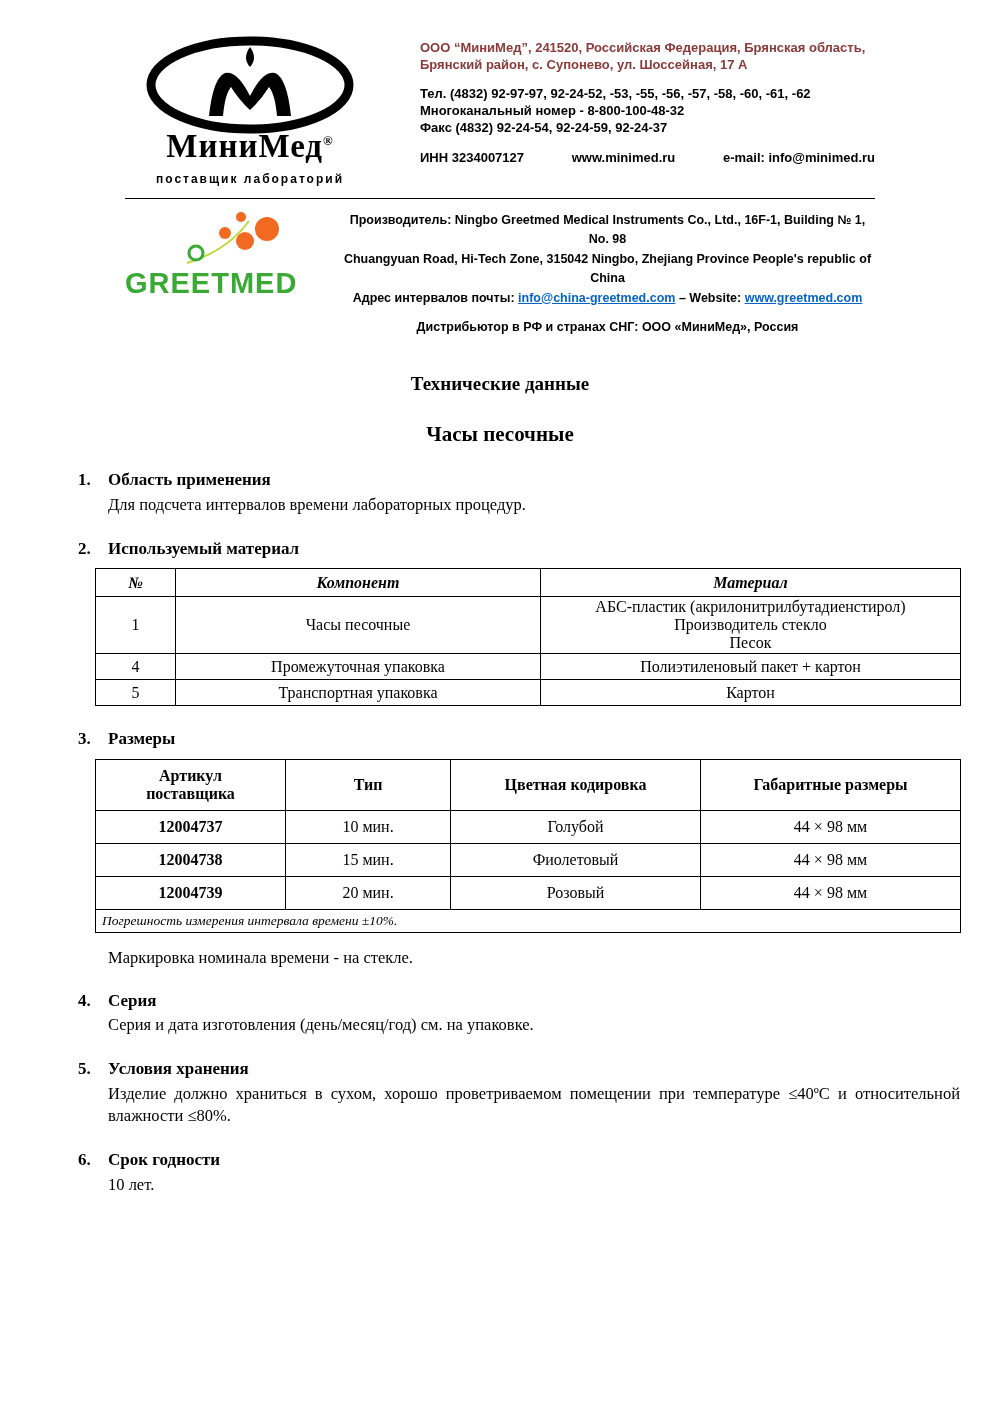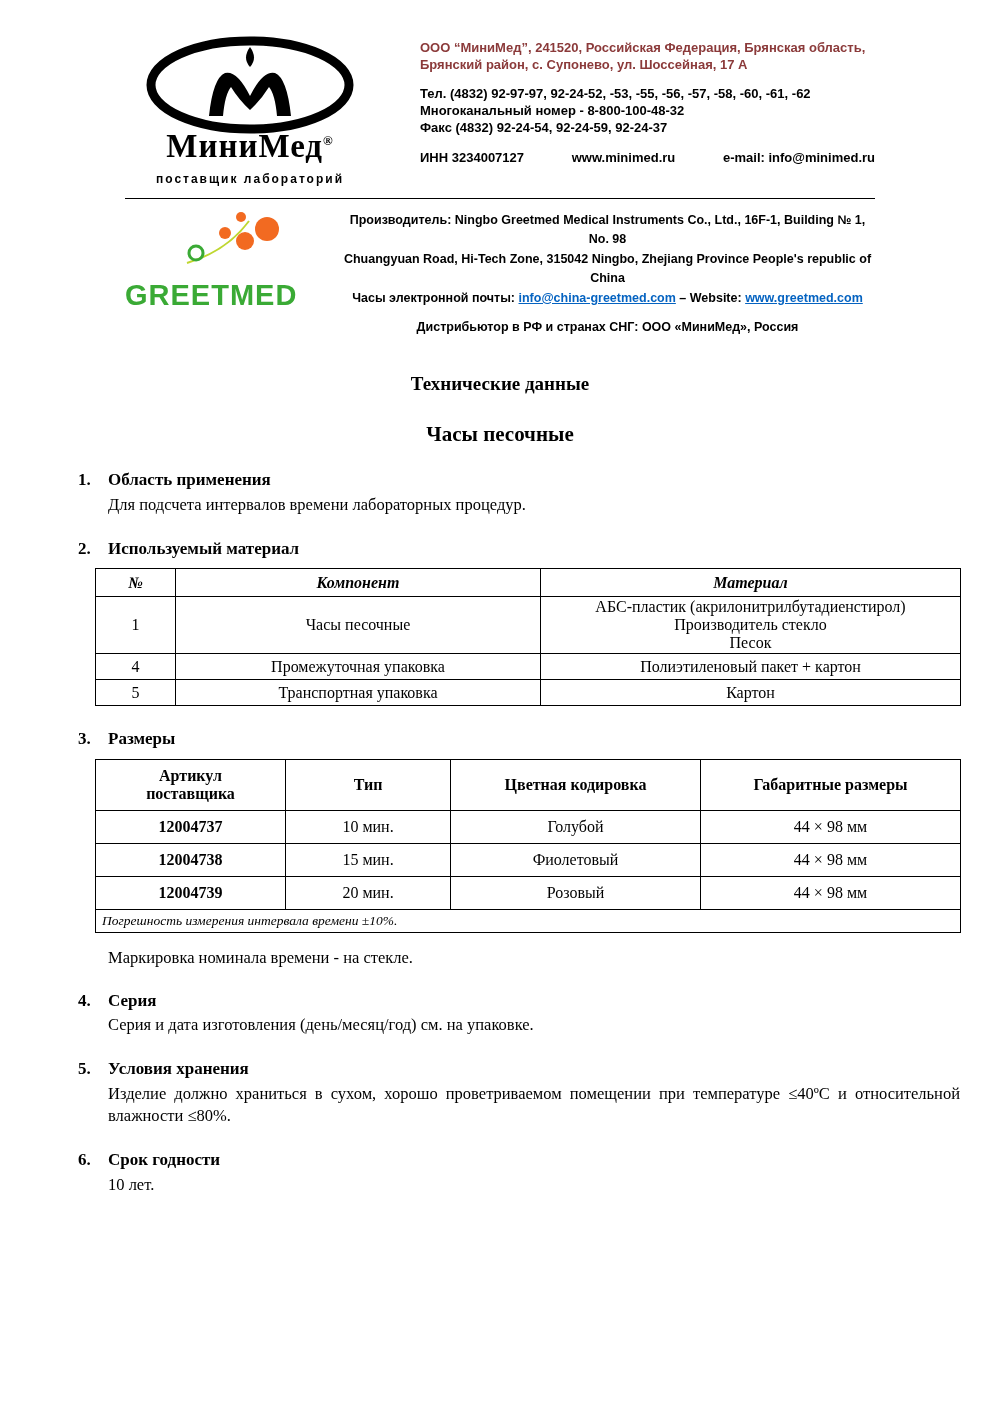--- a/index.html
+++ b/index.html
@@ -18,21 +18,21 @@
   .logo-name sup{font-size:13px;}
   .logo-tagline{font-family:"Liberation Sans",sans-serif;font-weight:bold;font-size:12px;letter-spacing:2px;margin-top:9px;}
   .lh-contacts{margin-left:45px;flex:1;font-family:"Liberation Sans",sans-serif;font-weight:bold;font-size:13px;line-height:1.3;padding-top:4px;}
   .addr{color:#8b3a3a;margin-bottom:12px;}
   .phones{margin-bottom:14px;}
   .inn-row{display:flex;justify-content:space-between;}
   .lh-divider{border:none;border-top:1px solid #000;margin:12px 0 10px 0;}
   .lh-bottom{display:flex;align-items:flex-start;}
   .greetmed-block{flex:0 0 215px;}
   .greetmed-dots{display:block;margin-left:58px;}
-  .greetmed-text{font-family:"Liberation Sans",sans-serif;font-weight:bold;font-size:29px;letter-spacing:1px;color:#3aaa35;line-height:1;margin-top:14px;}
+  .greetmed-text{font-family:"Liberation Sans",sans-serif;font-weight:bold;font-size:29px;letter-spacing:1px;color:#3aaa35;line-height:1;margin-top:2px;}
   .mf-block{flex:1;text-align:center;font-family:"Liberation Sans",sans-serif;font-weight:bold;font-size:12.5px;line-height:1.55;padding-top:2px;}
   .link{color:#0563c1;text-decoration:underline;cursor:pointer;}
   .distributor{margin-top:10px;}
 
   
   .doc-subtitle{margin-top:36px;text-align:center;font-weight:bold;font-size:19px;}
   .doc-title{margin-top:27px;text-align:center;font-weight:bold;font-size:21px;}
 
   
   .content{padding:0 40px 0 78px;}
@@ -104,21 +104,21 @@
           <circle cx="62" cy="32" r="9" fill="#f26a21"></circle>
           <circle cx="84" cy="20" r="12" fill="#f26a21"></circle>
         </svg>
         <div class="greetmed-text">GREETMED</div>
       </div>
 
       <div class="mf-block">
         <div>Производитель: Ningbo Greetmed Medical Instruments Co., Ltd., 16F-1, Building № 1, No. 98</div>
         <div>Chuangyuan Road, Hi-Tech Zone, 315042 Ningbo, Zhejiang Province People's republic of China</div>
         <div>
-          <span>Часы электронной почты:</span>
+          <span>Адрес интервалов почты:</span>
           <a class="link">info@china-greetmed.com</a>
           <span>– Website:</span>
           <a class="link">www.greetmed.com</a>
         </div>
         <div class="distributor">Дистрибьютор в РФ и странах СНГ: ООО «МиниМед», Россия</div>
       </div>
     </div>
   </div>
 
   <div class="doc-subtitle">Технические данные</div>

